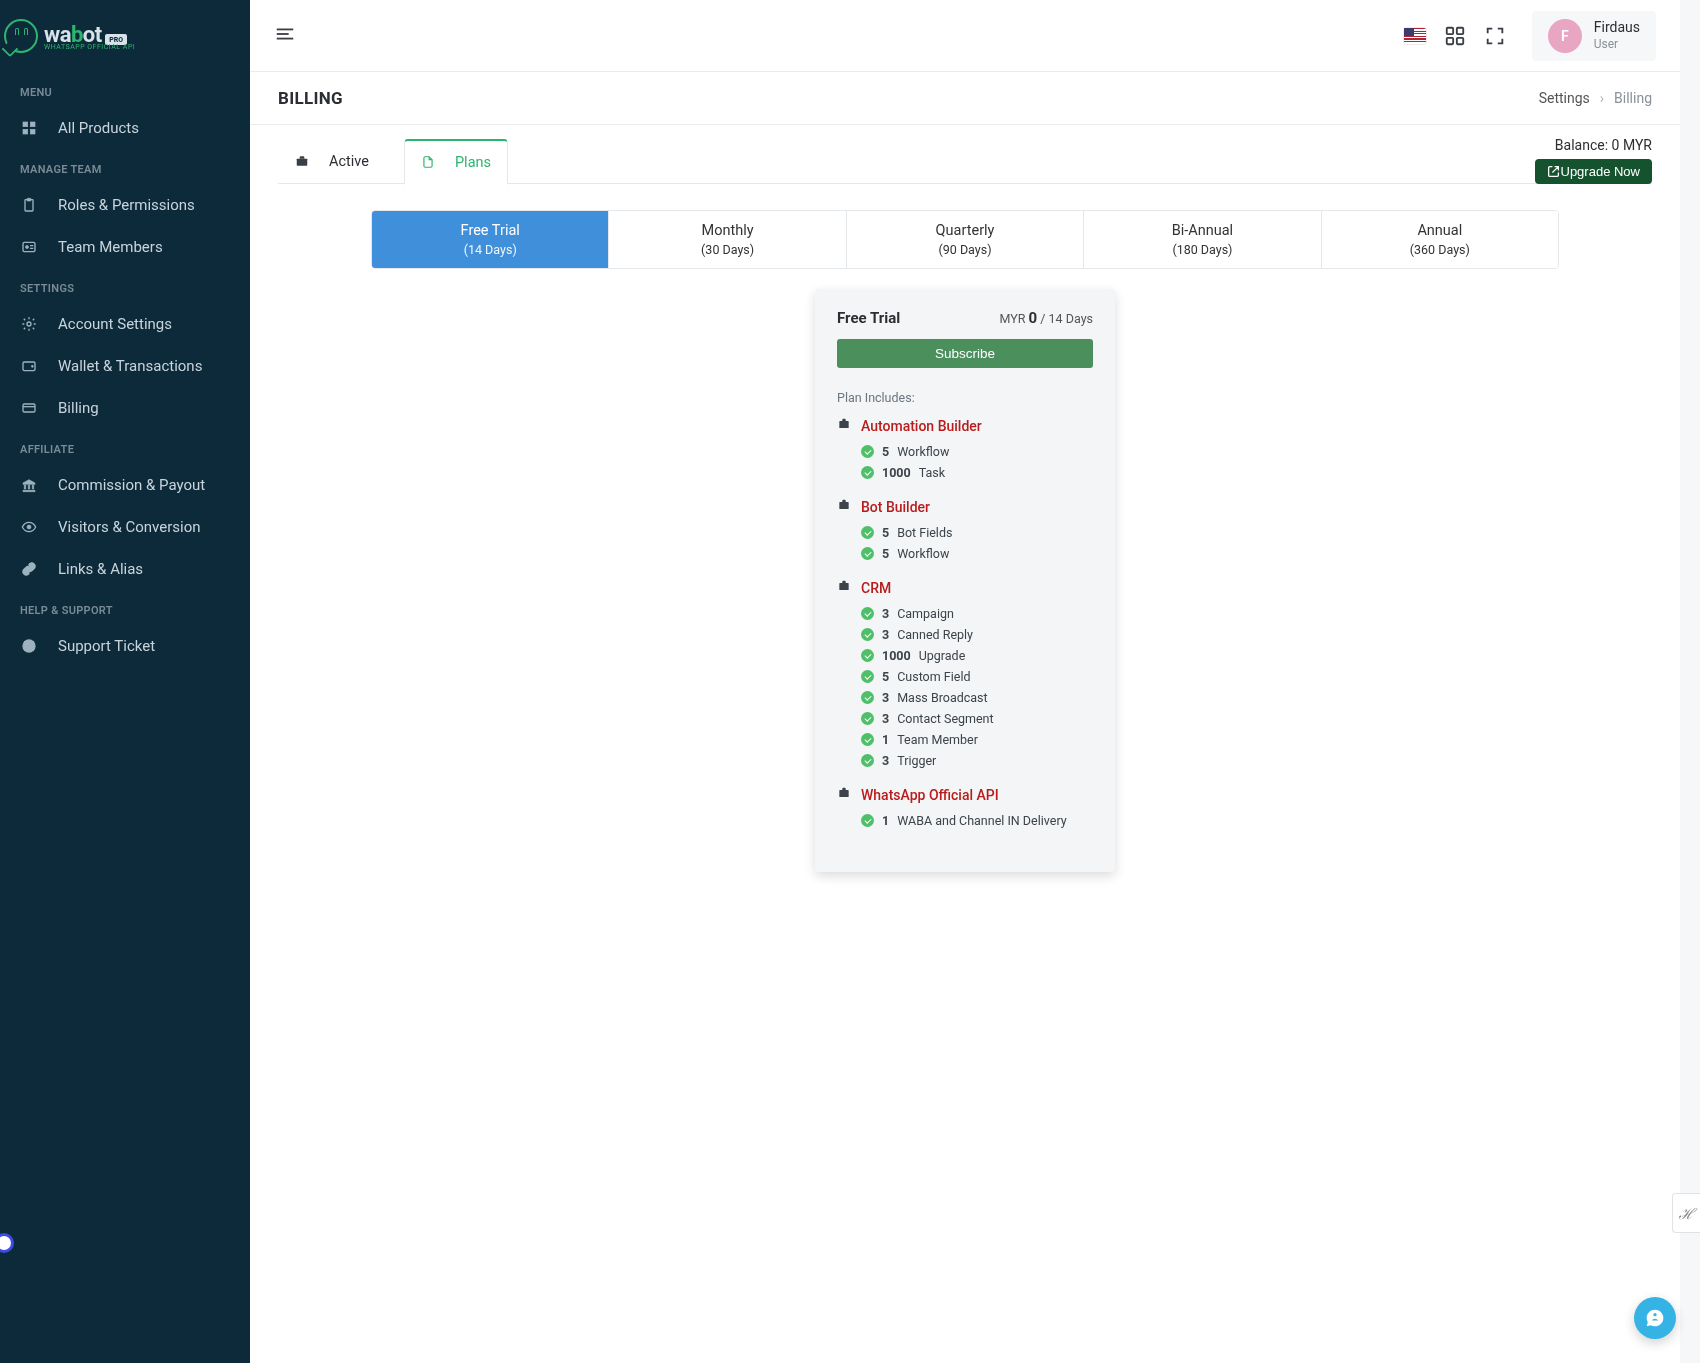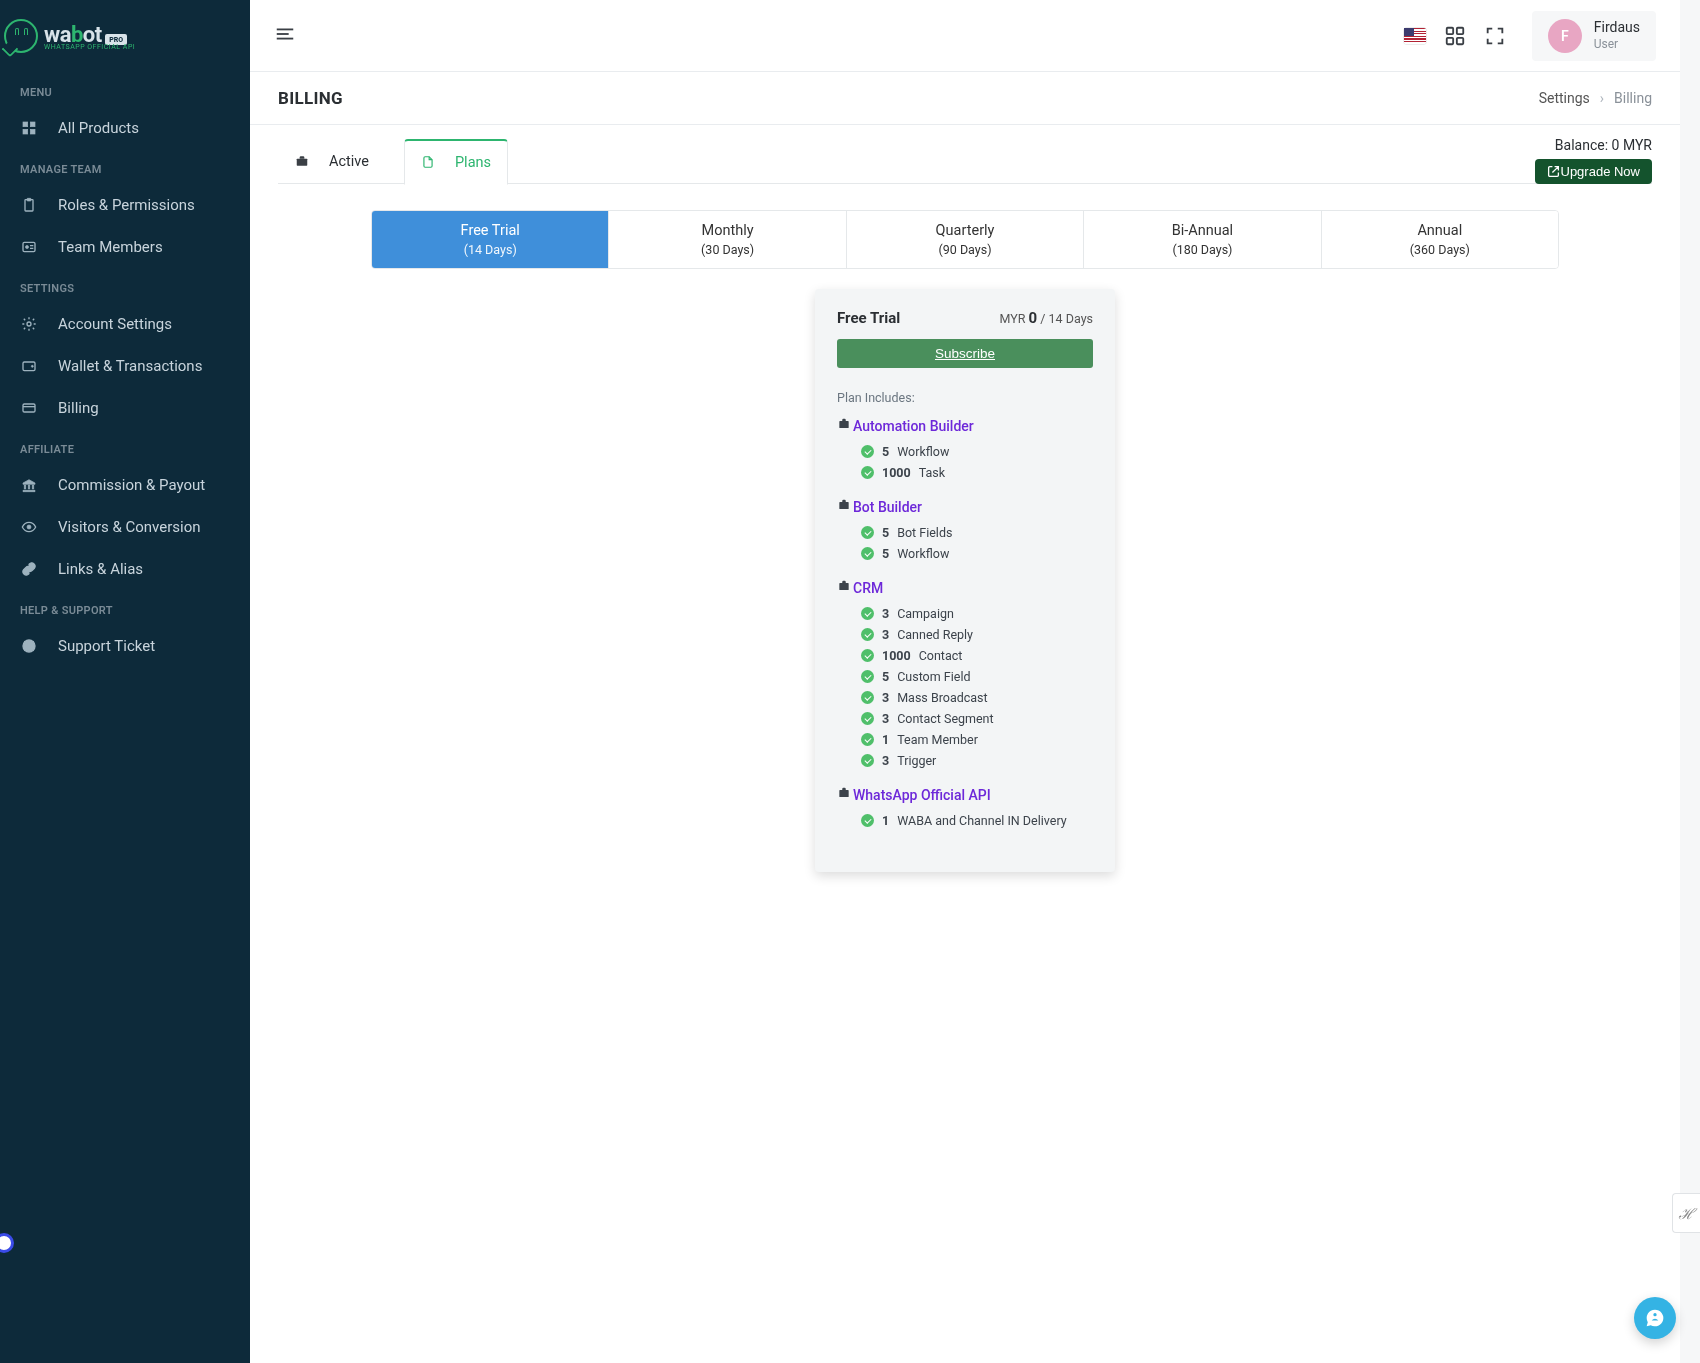--- a/index.html
+++ b/index.html
@@ -102,25 +102,25 @@
   width:300px; margin:20px auto 0; background:#f3f5f6;
   border-radius:4px; box-shadow:0 4px 12px rgba(0,0,0,0.14);
   padding:20px 22px 26px;
 }
 .plan-head { display:flex; justify-content:space-between; align-items:baseline; margin-bottom:12px;}
 .plan-name { font-size:15px; font-weight:700; color:#2b2f33;}
 .plan-price { font-size:12.5px; color:#555;}
 .plan-price .amt { font-size:15px; font-weight:700; color:#2b2f33;}
 .subscribe-btn {
   width:100%; background:#4a8f5c; color:#fff; text-align:center;
-  padding:7px 4px; border-radius:3px; font-size:13.5px; cursor:pointer; border:none; font-weight:500;text-decoration:underline;
+  padding:7px 4px; border-radius:3px; font-size:13.5px; cursor:pointer; border:none; font-weight:500;
 }
 .plan-includes-label { font-size:12.5px; color:#6b7680; margin:22px 0 12px;}
 .feature-group { margin-bottom:15px;}
-.feature-group-head { display:flex; align-items:center; gap:2px; font-size:14px; font-weight:500; color:#6d28d9; margin-bottom:7px;}
+.feature-group-head { display:flex; align-items:center; gap:10px; font-size:14px; font-weight:500; color:#b91c1c; margin-bottom:7px;}
 .feature-group-head svg { width:14px; height:14px; fill:#3c434b;}
 .feature-item { display:flex; align-items:center; gap:8px; padding:3px 0 3px 24px; font-size:12.5px; color:#3c434b;}
 .feature-item .num { font-weight:700; }
 .check-ic { width:13px; height:13px; border-radius:50%; background:#4fbf6a; display:flex; align-items:center; justify-content:center; flex-shrink:0;}
 .check-ic::after { content:''; width:5px; height:3px; border-left:1.6px solid #fff; border-bottom:1.6px solid #fff; transform:rotate(-45deg) translate(0.5px,-0.5px);}
 
 
 .float-right-tab { position:fixed; right:0; top:calc(100vh - 170px); width:28px; height:40px; background:#fff; border:1px solid #e0e3e6; border-right:none; border-radius:4px 0 0 4px; display:flex; align-items:center; justify-content:center; color:#888; font-style:italic; font-size:15px;}
 .float-chat { position:fixed; right:24px; bottom:24px; width:42px; height:42px; border-radius:50%; background:#34b3e4; display:flex; align-items:center; justify-content:center; box-shadow:0 4px 12px rgba(0,0,0,0.18); cursor:pointer;}
 .float-chat svg { width:20px; height:20px; fill:#fff;}
@@ -403,21 +403,21 @@
       <span>Campaign</span>
             </div>
             <div class="feature-item">
               <span class="check-ic"></span>
       <span class="num">3</span>
       <span>Canned Reply</span>
             </div>
             <div class="feature-item">
               <span class="check-ic"></span>
       <span class="num">1000</span>
-      <span>Contact</span>
+      <span>Upgrade</span>
             </div>
             <div class="feature-item">
               <span class="check-ic"></span>
       <span class="num">5</span>
       <span>Custom Field</span>
             </div>
             <div class="feature-item">
               <span class="check-ic"></span>
       <span class="num">3</span>
       <span>Mass Broadcast</span>

